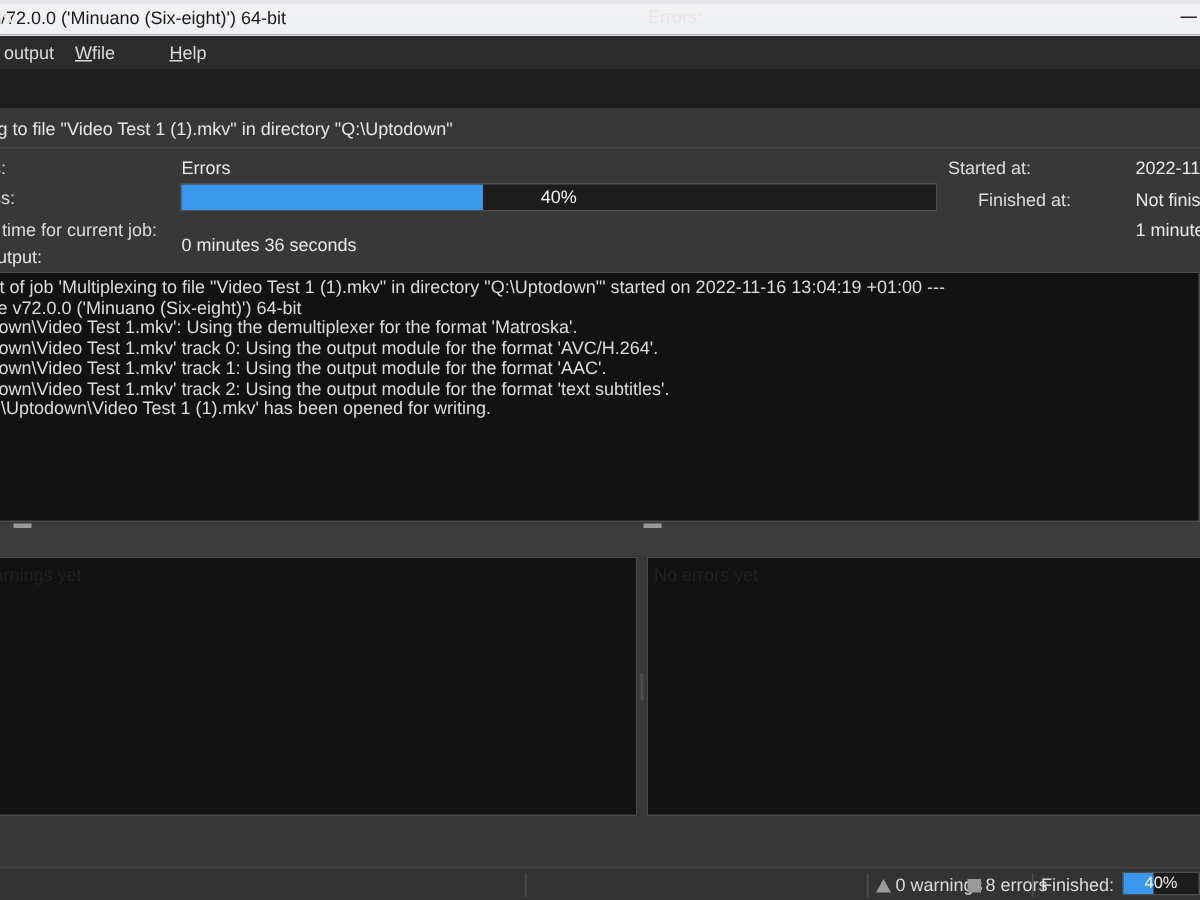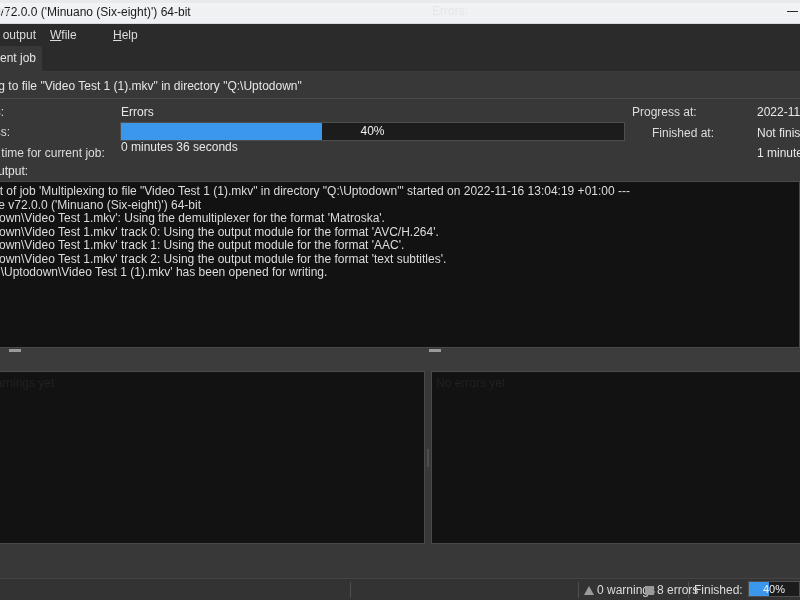--- a/index.html
+++ b/index.html
@@ -221,45 +221,40 @@
       <span>ob output</span>
     </div>
     <div class="menu-item" style="left:50px">
       <span class="mn">W</span><span>file</span>
     </div>
     <div class="menu-item" style="left:113px">
       <span class="mn">H</span><span>elp</span>
     </div>
   </div>
 
-  <div class="tabstrip">
-    <div class="tab-active">
-      <span>ent job</span>
-    </div>
-  </div>
 
   <div class="body-panel"></div>
 
   <div class="job-heading">plexing to file "Video Test 1 (1).mkv" in directory "Q:\Uptodown"</div>
   <div class="hdr-sep"></div>
 
   <div class="lbl" style="left:-12px; top:105px">us:</div>
   <div class="val" style="left:121px; top:105px">Errors</div>
 
   <div class="lbl" style="left:-16px; top:125px">ress:</div>
   <div class="pbar">
     <div class="pbar-fill" id="pbar-fill" style="width: 40%;"></div>
     <div class="pbar-text">40%</div>
   </div>
 
   <div class="lbl" style="left:-34px; top:146px">aining time for current job:</div>
-  <div class="val" style="left:121px; top:140px">0 minutes 36 seconds</div>
+  <div class="val" style="left:121px; top:156px">0 minutes 36 seconds</div>
 
   <div class="right-col-bg"></div>
-  <div class="lbl" style="left:632px; top:105px">Progress at:</div>
+  <div class="lbl" style="left:632px; top:105px">Started at:</div>
   <div class="val" style="left:757px; top:105px">2022-11-1</div>
 
   <div class="lbl" style="left:652px; top:126px">Finished at:</div>
   <div class="val" style="left:757px; top:126px">Not finishe</div>
 
   <div class="val" style="left:757px; top:146px">1 minute 3</div>
 
   <div class="log-label">nal output:</div>
   <div class="log-box" id="log-box">
       <div class="log-line">Output of job 'Multiplexing to file "Video Test 1 (1).mkv" in directory "Q:\Uptodown"' started on 2022-11-16 13:04:19 +01:00 ---</div>

